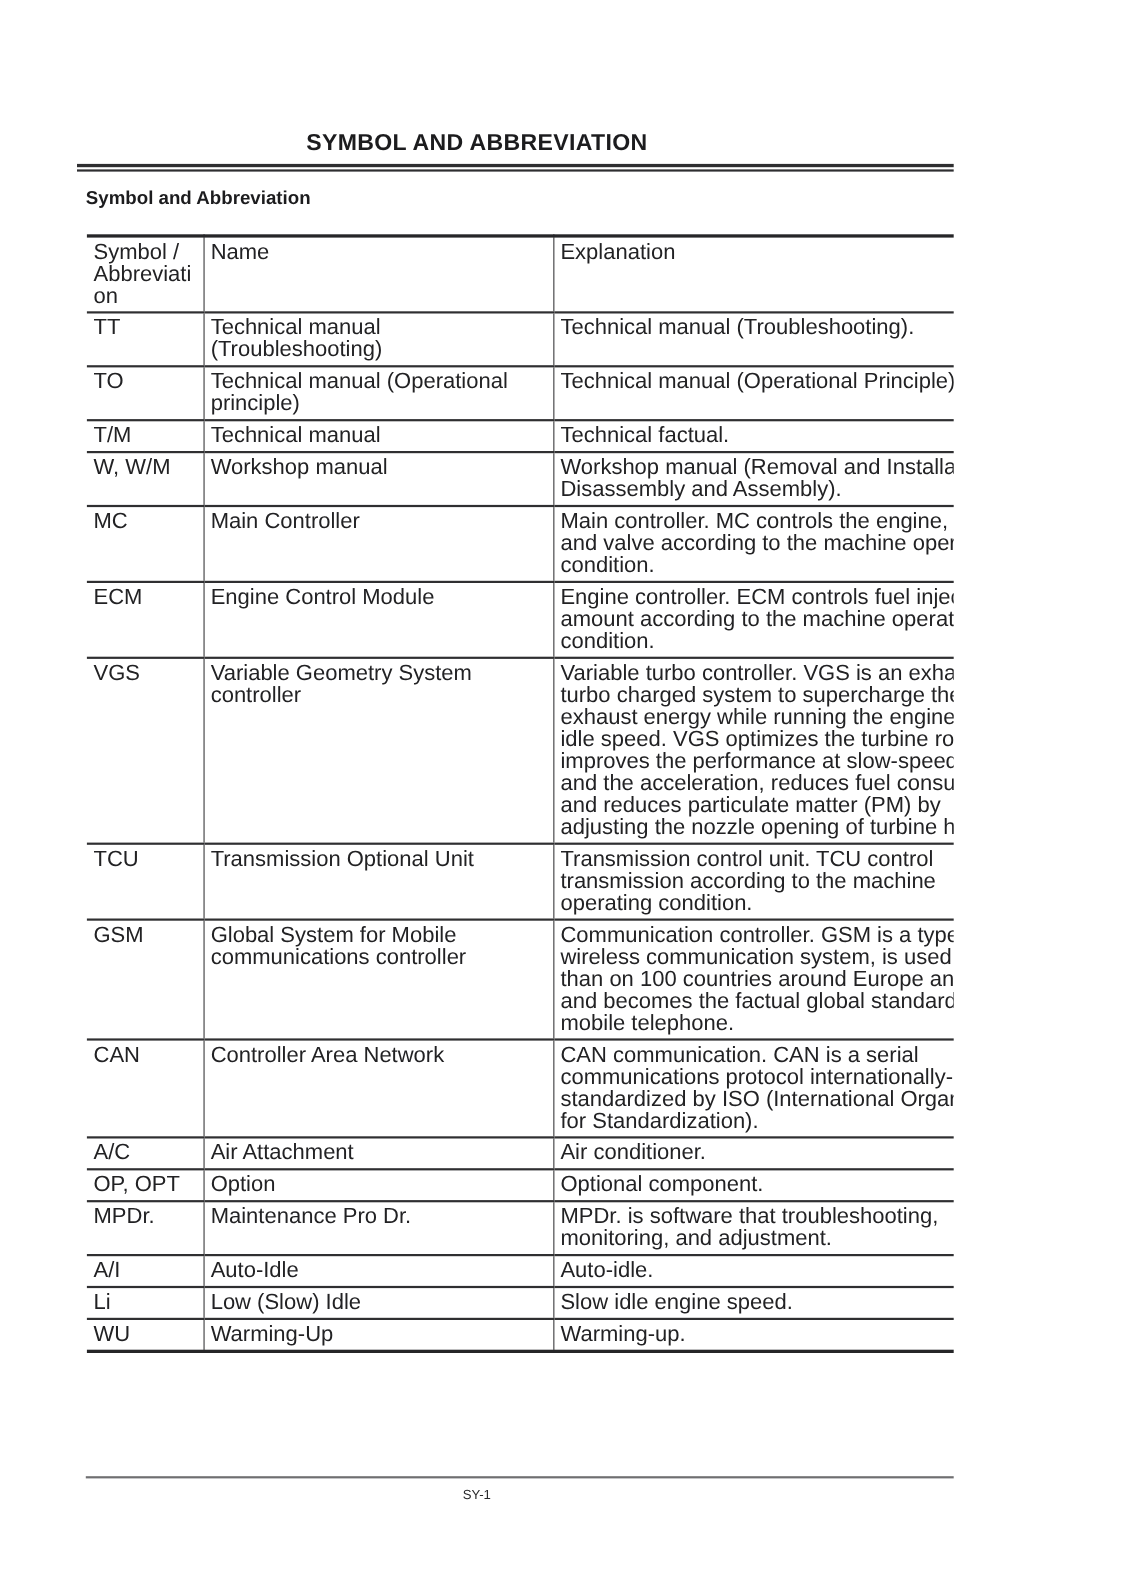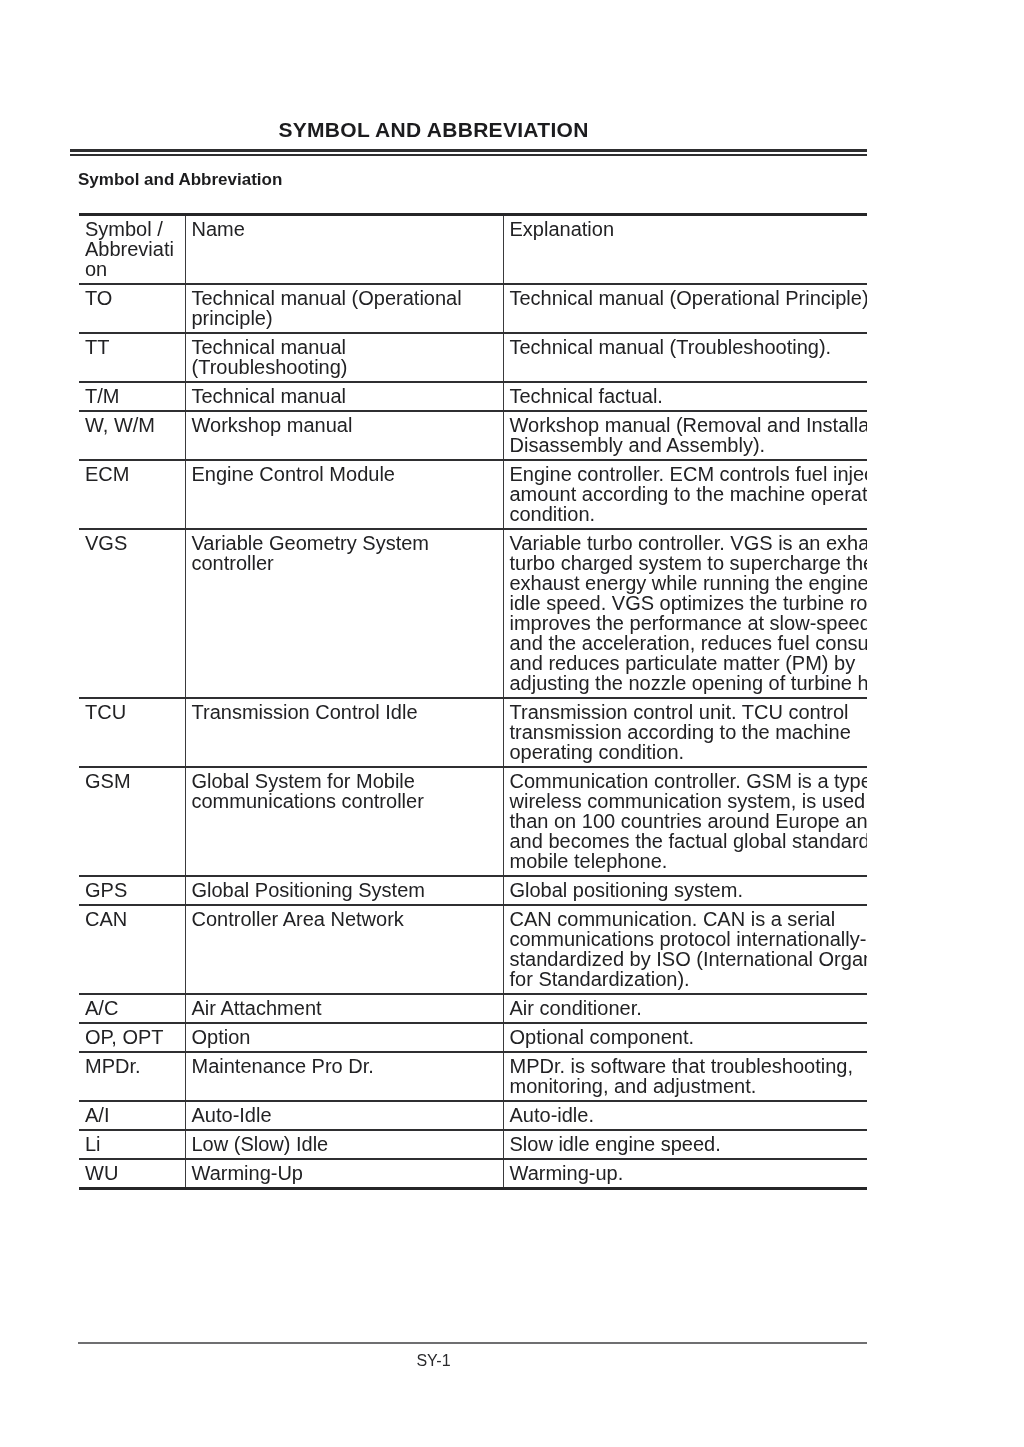--- a/index.html
+++ b/index.html
@@ -81,21 +81,21 @@
     left: 78px;
     width: 868px;
     border-top: 2px solid #6f6f71;
   }
   .page-number {
     position: absolute;
     top: 1352px;
     left: 0;
     width: 100%;
     text-align: center;
-    font-size: 16px;
+    font-size: 12px;
     color: #2a2a2c;
   }
 </style>
 </head>
 <body>
 
 <div class="page">
 
   <div class="page-title">SYMBOL AND ABBREVIATION</div>
 
@@ -111,65 +111,65 @@
     </colgroup>
     <thead>
       <tr>
         <th>Symbol / Abbreviation</th>
         <th>Name</th>
         <th>Explanation</th>
       </tr>
     </thead>
     <tbody>
         <tr>
+          <td>TT</td>
+          <td>Technical manual (Troubleshooting)</td>
+          <td>Technical manual (Troubleshooting).</td>
+        </tr>
+        <tr>
           <td>TO</td>
           <td>Technical manual (Operational principle)</td>
           <td>Technical manual (Operational Principle).</td>
         </tr>
         <tr>
-          <td>TT</td>
-          <td>Technical manual (Troubleshooting)</td>
-          <td>Technical manual (Troubleshooting).</td>
-        </tr>
-        <tr>
           <td>T/M</td>
           <td>Technical manual</td>
           <td>Technical factual.</td>
         </tr>
         <tr>
           <td>W, W/M</td>
           <td>Workshop manual</td>
           <td>Workshop manual (Removal and Installation, Disassembly and Assembly).</td>
         </tr>
         <tr>
+          <td>MC</td>
+          <td>Main Controller</td>
+          <td>Main controller. MC controls the engine, pump, and valve according to the machine operating condition.</td>
+        </tr>
+        <tr>
           <td>ECM</td>
           <td>Engine Control Module</td>
           <td>Engine controller. ECM controls fuel injection amount according to the machine operating condition.</td>
         </tr>
         <tr>
           <td>VGS</td>
           <td>Variable Geometry System controller</td>
           <td>Variable turbo controller. VGS is an exhaust turbo charged system to supercharge the exhaust energy while running the engine at slow idle speed. VGS optimizes the turbine rotation, improves the performance at slow-speed torque and the acceleration, reduces fuel consumption, and reduces particulate matter (PM) by adjusting the nozzle opening of turbine housing.</td>
         </tr>
         <tr>
           <td>TCU</td>
-          <td>Transmission Control Idle</td>
+          <td>Transmission Optional Unit</td>
           <td>Transmission control unit. TCU control transmission according to the machine operating condition.</td>
         </tr>
         <tr>
           <td>GSM</td>
           <td>Global System for Mobile communications controller</td>
           <td>Communication controller. GSM is a type of wireless communication system, is used in more than on 100 countries around Europe and Asia, and becomes the factual global standards of the mobile telephone.</td>
         </tr>
         <tr>
-          <td>GPS</td>
-          <td>Global Positioning System</td>
-          <td>Global positioning system.</td>
-        </tr>
-        <tr>
           <td>CAN</td>
           <td>Controller Area Network</td>
           <td>CAN communication. CAN is a serial communications protocol internationally-standardized by ISO (International Organization for Standardization).</td>
         </tr>
         <tr>
           <td>A/C</td>
           <td>Air Attachment</td>
           <td>Air conditioner.</td>
         </tr>
         <tr>

